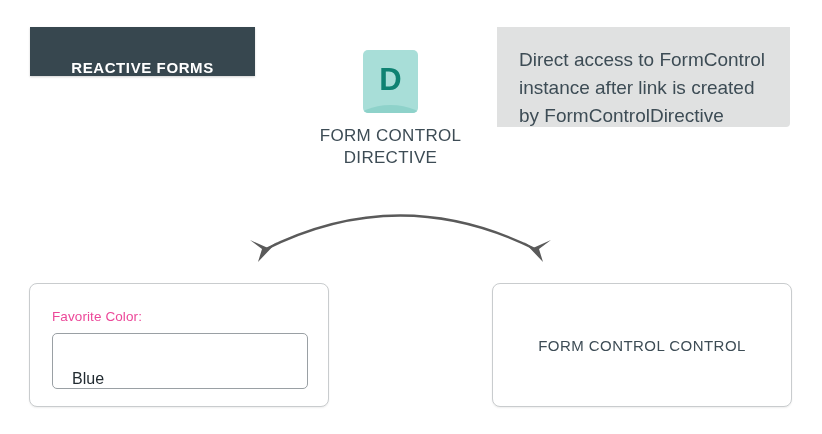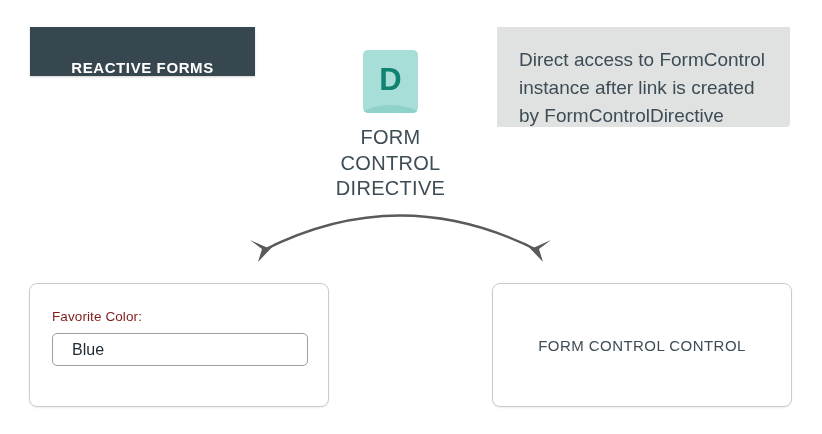--- a/index.html
+++ b/index.html
@@ -76,21 +76,21 @@
     left: -6px;
     right: -6px;
     bottom: -7px;
     height: 15px;
     background: #8ed2ca;
     border-radius: 50% 50% 0 0 / 100% 100% 0 0;
   }
   #directive-label {
     margin-top: 12px;
     color: #3d4c55;
-    font-size: 20px;
+    font-size: 17px;
     line-height: 1.28;
     text-align: center;
     letter-spacing: 0.3px;
   }
 
   
   #annotation-box {
     position: absolute;
     left: 497px;
     top: 27px;
@@ -129,36 +129,36 @@
   #form-card {
     left: 29px;
     top: 283px;
     width: 300px;
     height: 124px;
   }
   #form-field-label {
     position: absolute;
     left: 22px;
     top: 25px;
-    color: #7f1d1d;
+    color: #ec4899;
     font-size: 13.5px;
     letter-spacing: 0.1px;
   }
   #favorite-color-input {
     position: absolute;
     left: 22px;
     top: 49px;
     width: 256px;
-    height: 33px;
+    height: 56px;
     border: 1px solid #9aa0a4;
     border-radius: 5px;
     background: #ffffff;
     box-sizing: border-box;
     display: flex;
-    align-items: center;
+    align-items: flex-end;
     padding-left: 19px;
   }
   #favorite-color-input .input-value {
     color: #222b31;
     font-size: 16px;
   }
 
   #instance-card {
     left: 492px;
     top: 283px;

